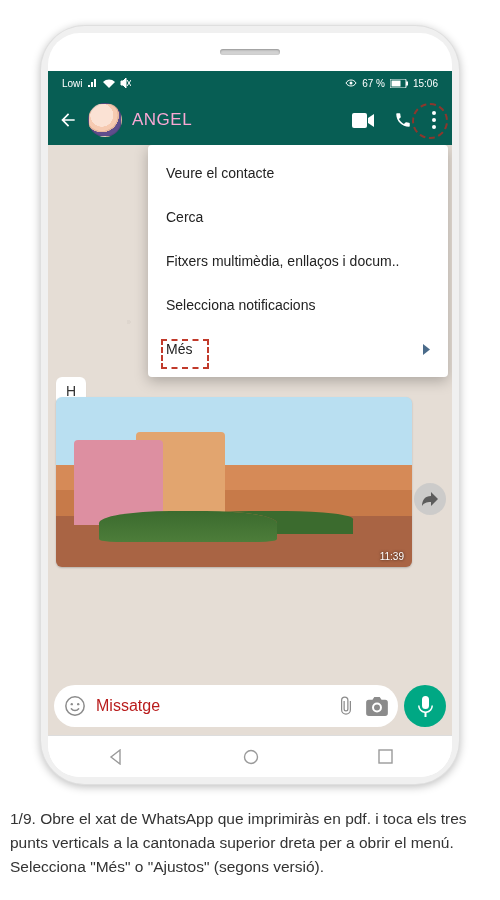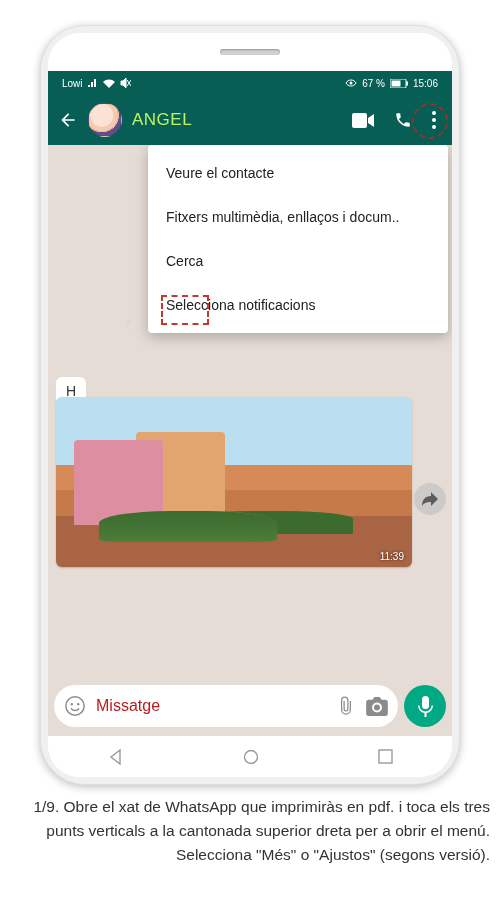--- a/index.html
+++ b/index.html
@@ -55,21 +55,21 @@
   .status-right { display: flex; gap: 5px; align-items: center; }
   .status-bar svg { display: block; }
 
   
   .chat-header {
     background: #075e54;
     height: 50px;
     display: flex; align-items: center;
     padding: 0 6px 0 10px;
     gap: 10px;
-    color: #bef264;
+    color: #f9a8d4;
     position: relative;
   }
   .back-arrow { color:#fff; }
   .avatar {
     width: 34px; height: 34px; border-radius: 50%;
     background: radial-gradient(circle at 40% 35%, #fbe2d4 0 40%, #f6cab1 41% 55%, #e7b89e 56% 60%, transparent 61%),
                 radial-gradient(circle at 50% 28%, #4a3b3a 0 18%, transparent 19%),
                 linear-gradient(#5f4d8c,#5f4d8c);
     background-color: #e8e2f2;
     border: 1px solid rgba(0,0,0,.1);
@@ -180,22 +180,22 @@
   
   .nav-bar {
     height:42px; background:#fff;
     border-top:1px solid #ddd;
     display:flex; justify-content:space-around; align-items:center;
   }
 
   
   .caption {
     width: 480px;
-    margin-top: 10px;
-    text-align: right;
+    margin-top: 22px;
+    text-align: left;
     font-size: 15.5px;
     color:#333;
     line-height:1.55;
     font-family: Verdana, Geneva, sans-serif;
   }
 </style>
 </head>
 <body>
 
 <div class="phone-frame">
@@ -253,28 +253,34 @@
       <div class="menu-highlight"></div>
     </div>
 
     <div class="chat-body">
 
       <div class="dropdown">
         <div class="dropdown-item">
             <span>Veure el contacte</span>
           </div>
         <div class="dropdown-item">
+            <span>Cerca</span>
+          </div>
+        <div class="dropdown-item">
             <span>Fitxers multimèdia, enllaços i docum..</span>
           </div>
         <div class="dropdown-item">
-            <span>Cerca</span>
-          </div>
-        <div class="dropdown-item">
             <span>Selecciona notificacions</span>
           </div>
+        <div class="dropdown-item">
+          <span>Més</span>
+          <svg width="7" height="11" viewBox="0 0 7 11">
+              <path fill="#4a6b8a" d="M0 0l7 5.5L0 11z"></path>
+            </svg>
+        </div>
         <div class="more-highlight"></div>
       </div>
 
       <div class="bubble-in"><span>H</span></div>
 
       <div class="img-msg">
         <span class="img-time">11:39</span>
       </div>
       <div class="forward-btn">
         <svg width="16" height="14" viewBox="0 0 16 14">

